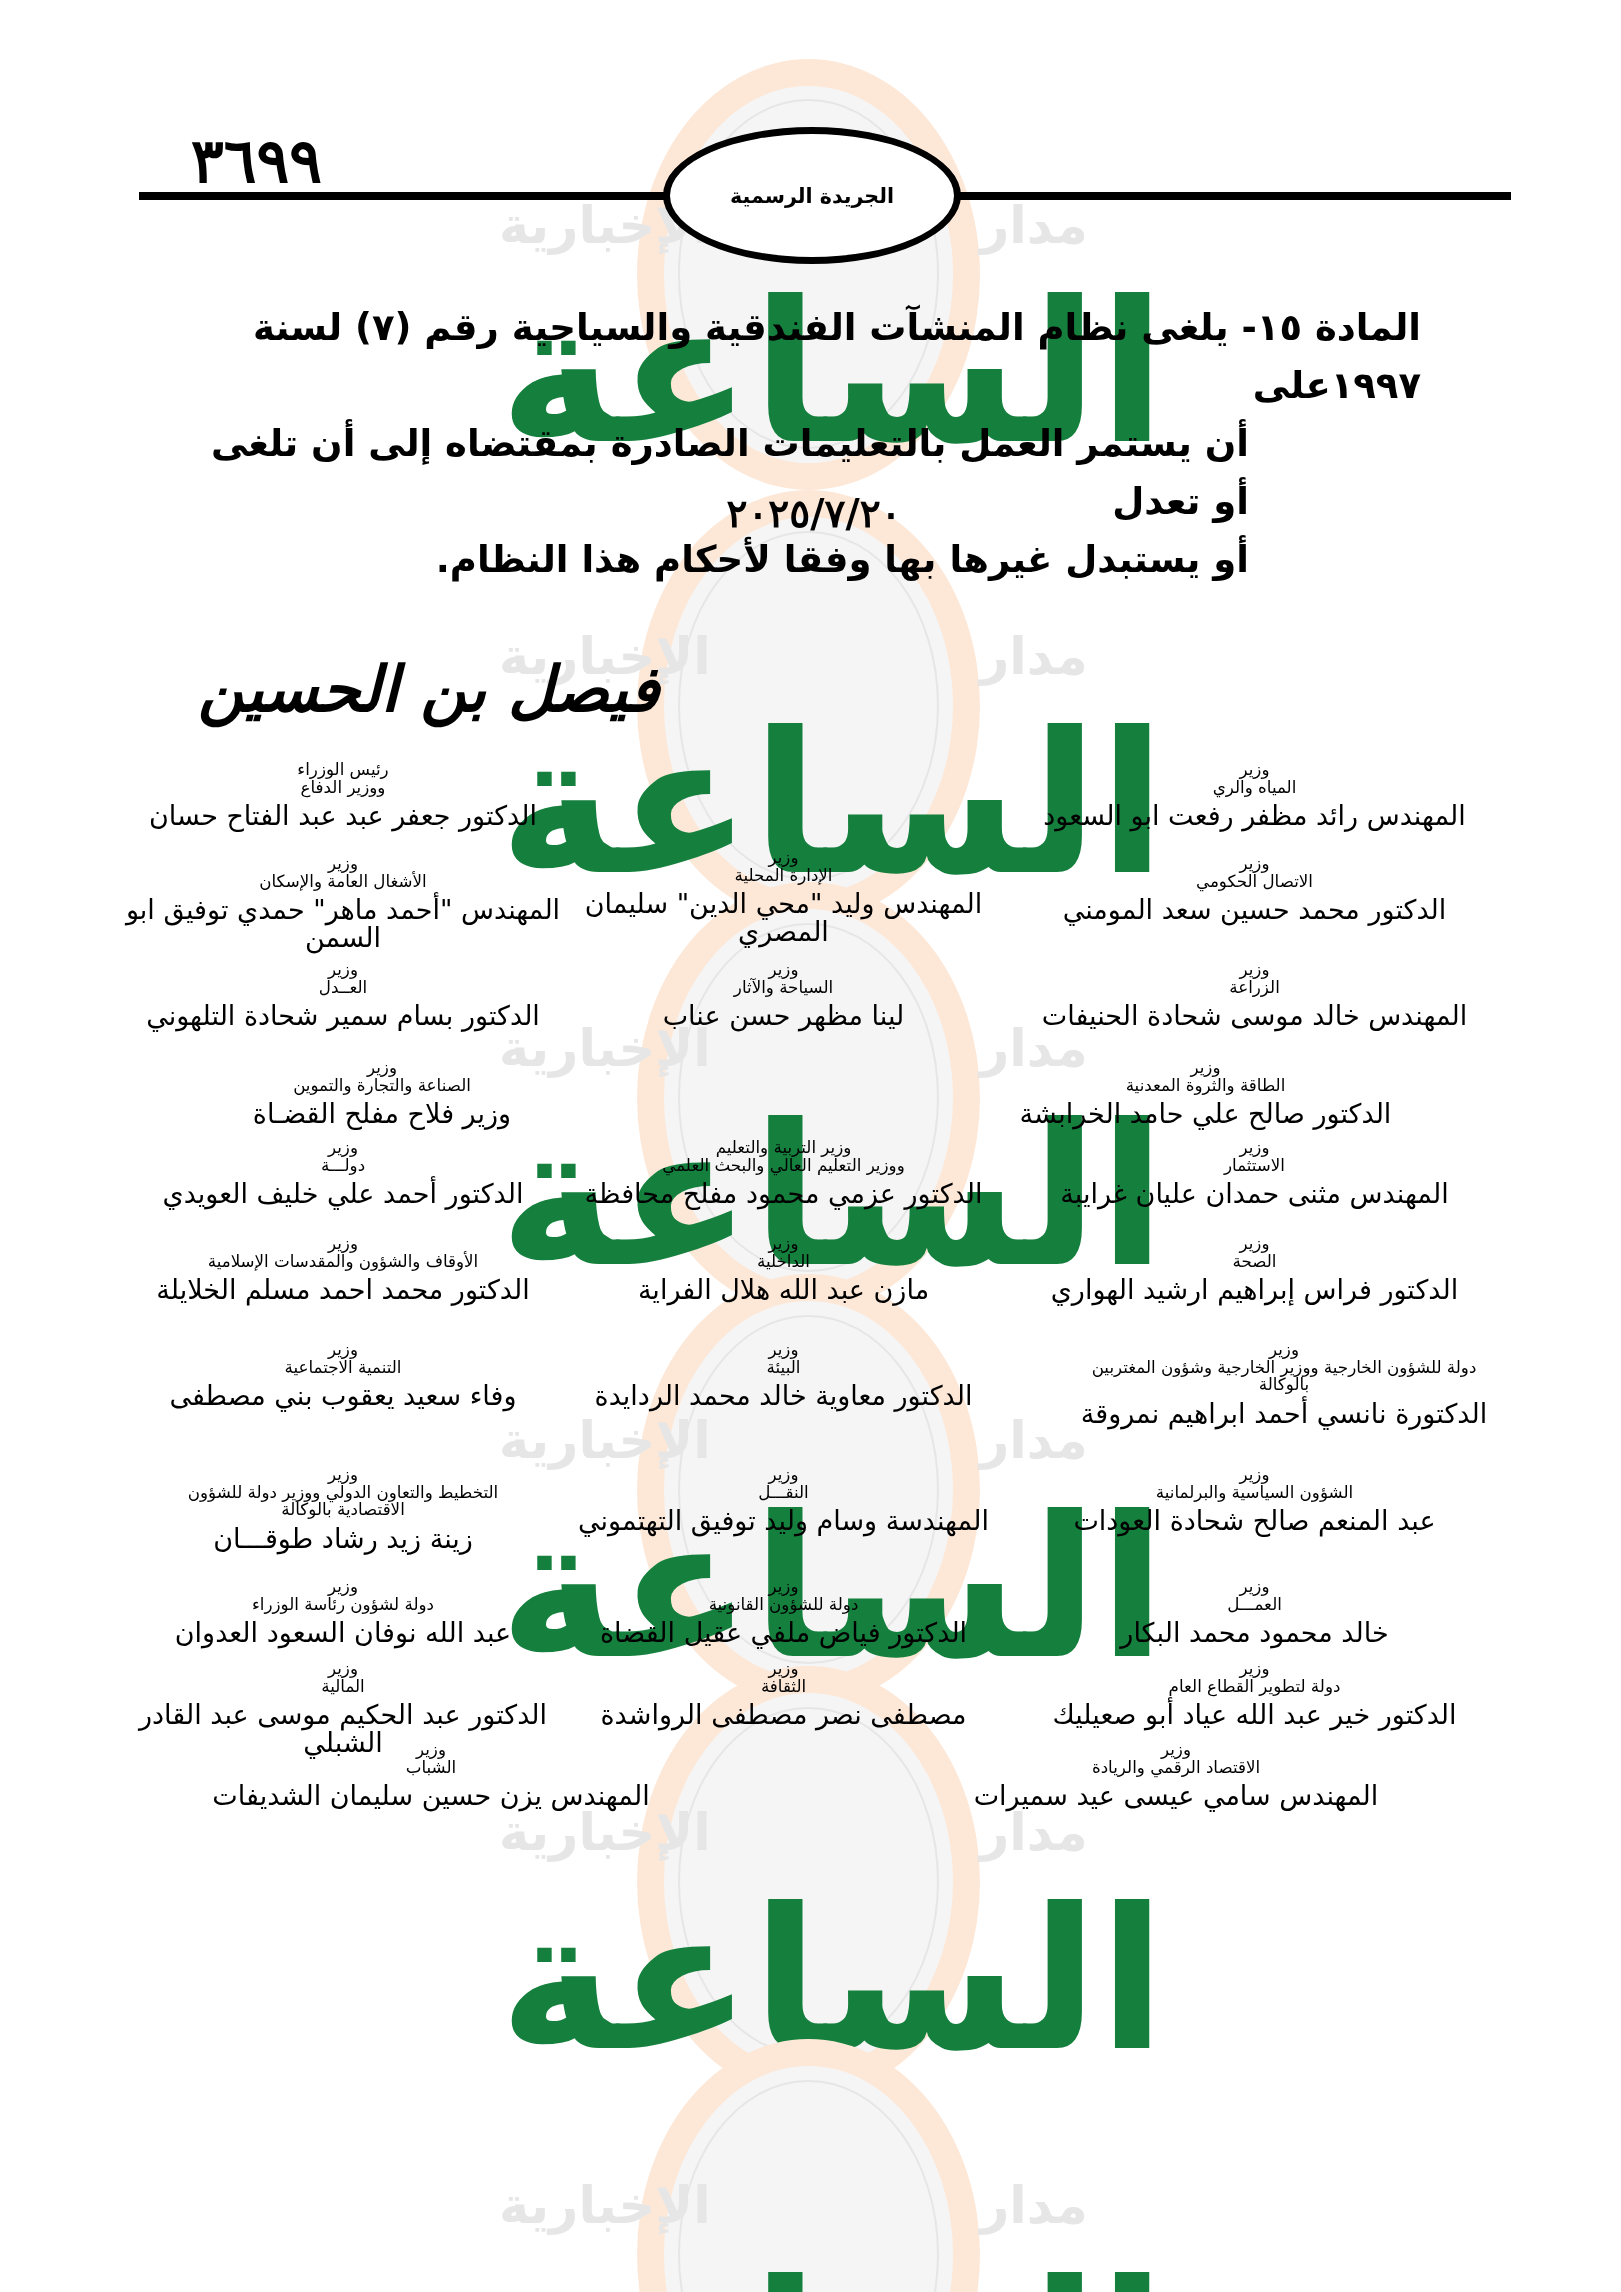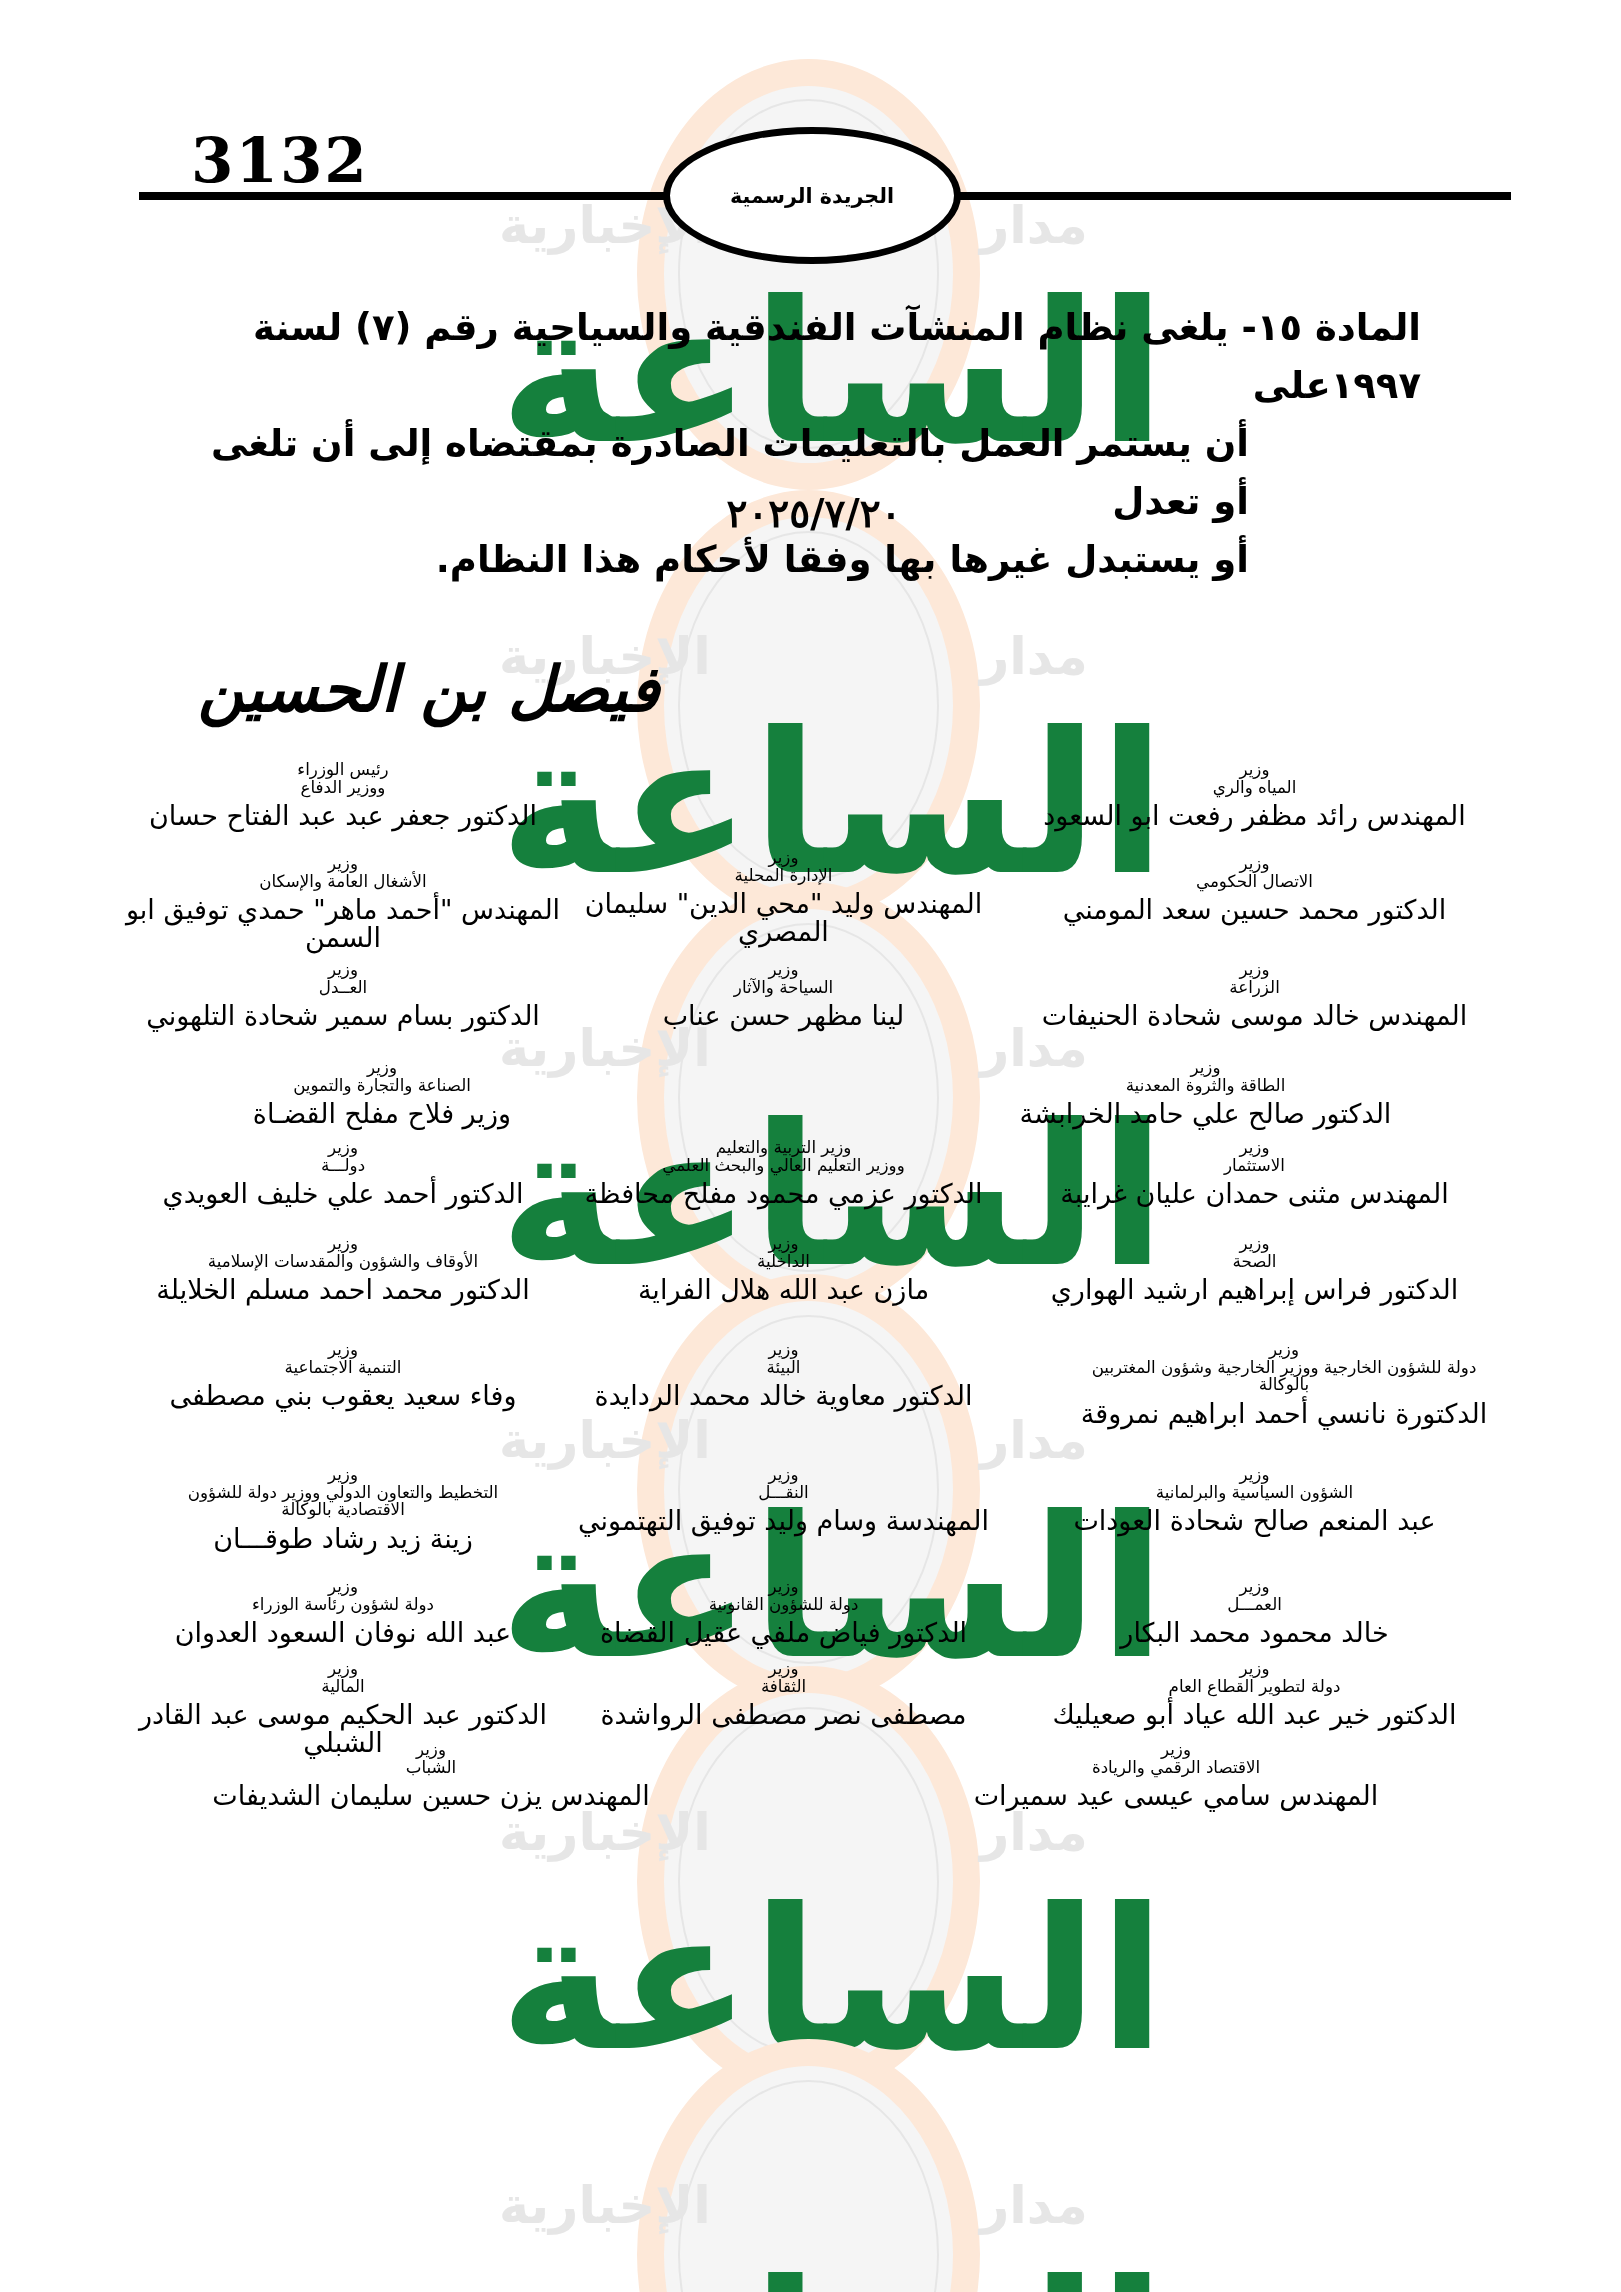--- a/index.html
+++ b/index.html
@@ -96,21 +96,21 @@
   <div class="wm-text-small wm-left">الإخبارية</div>
   <div class="wm-text-big">الساعة</div>
 </div>
 <div class="watermark" style="top:2000px;">
   <div class="wm-clock"></div>
   <div class="wm-text-small wm-right">مدار</div>
   <div class="wm-text-small wm-left">الإخبارية</div>
   <div class="wm-text-big">الساعة</div>
 </div>
 
-<div class="page-number">3132</div>
+<div class="page-number">٣٦٩٩</div>
 <div class="header-line"></div>
 <div class="header-oval">
   <span>الجريدة الرسمية</span>
 </div>
 
 <div class="article">
   <div class="line1">المادة ١٥- يلغى نظام المنشآت الفندقية والسياحية رقم (٧) لسنة ١٩٩٧على</div>
   <div class="line2">أن يستمر العمل بالتعليمات الصادرة بمقتضاه إلى أن تلغى أو تعدل</div>
   <div class="line3">أو يستبدل غيرها بها وفقا لأحكام هذا النظام.</div>
 </div>

